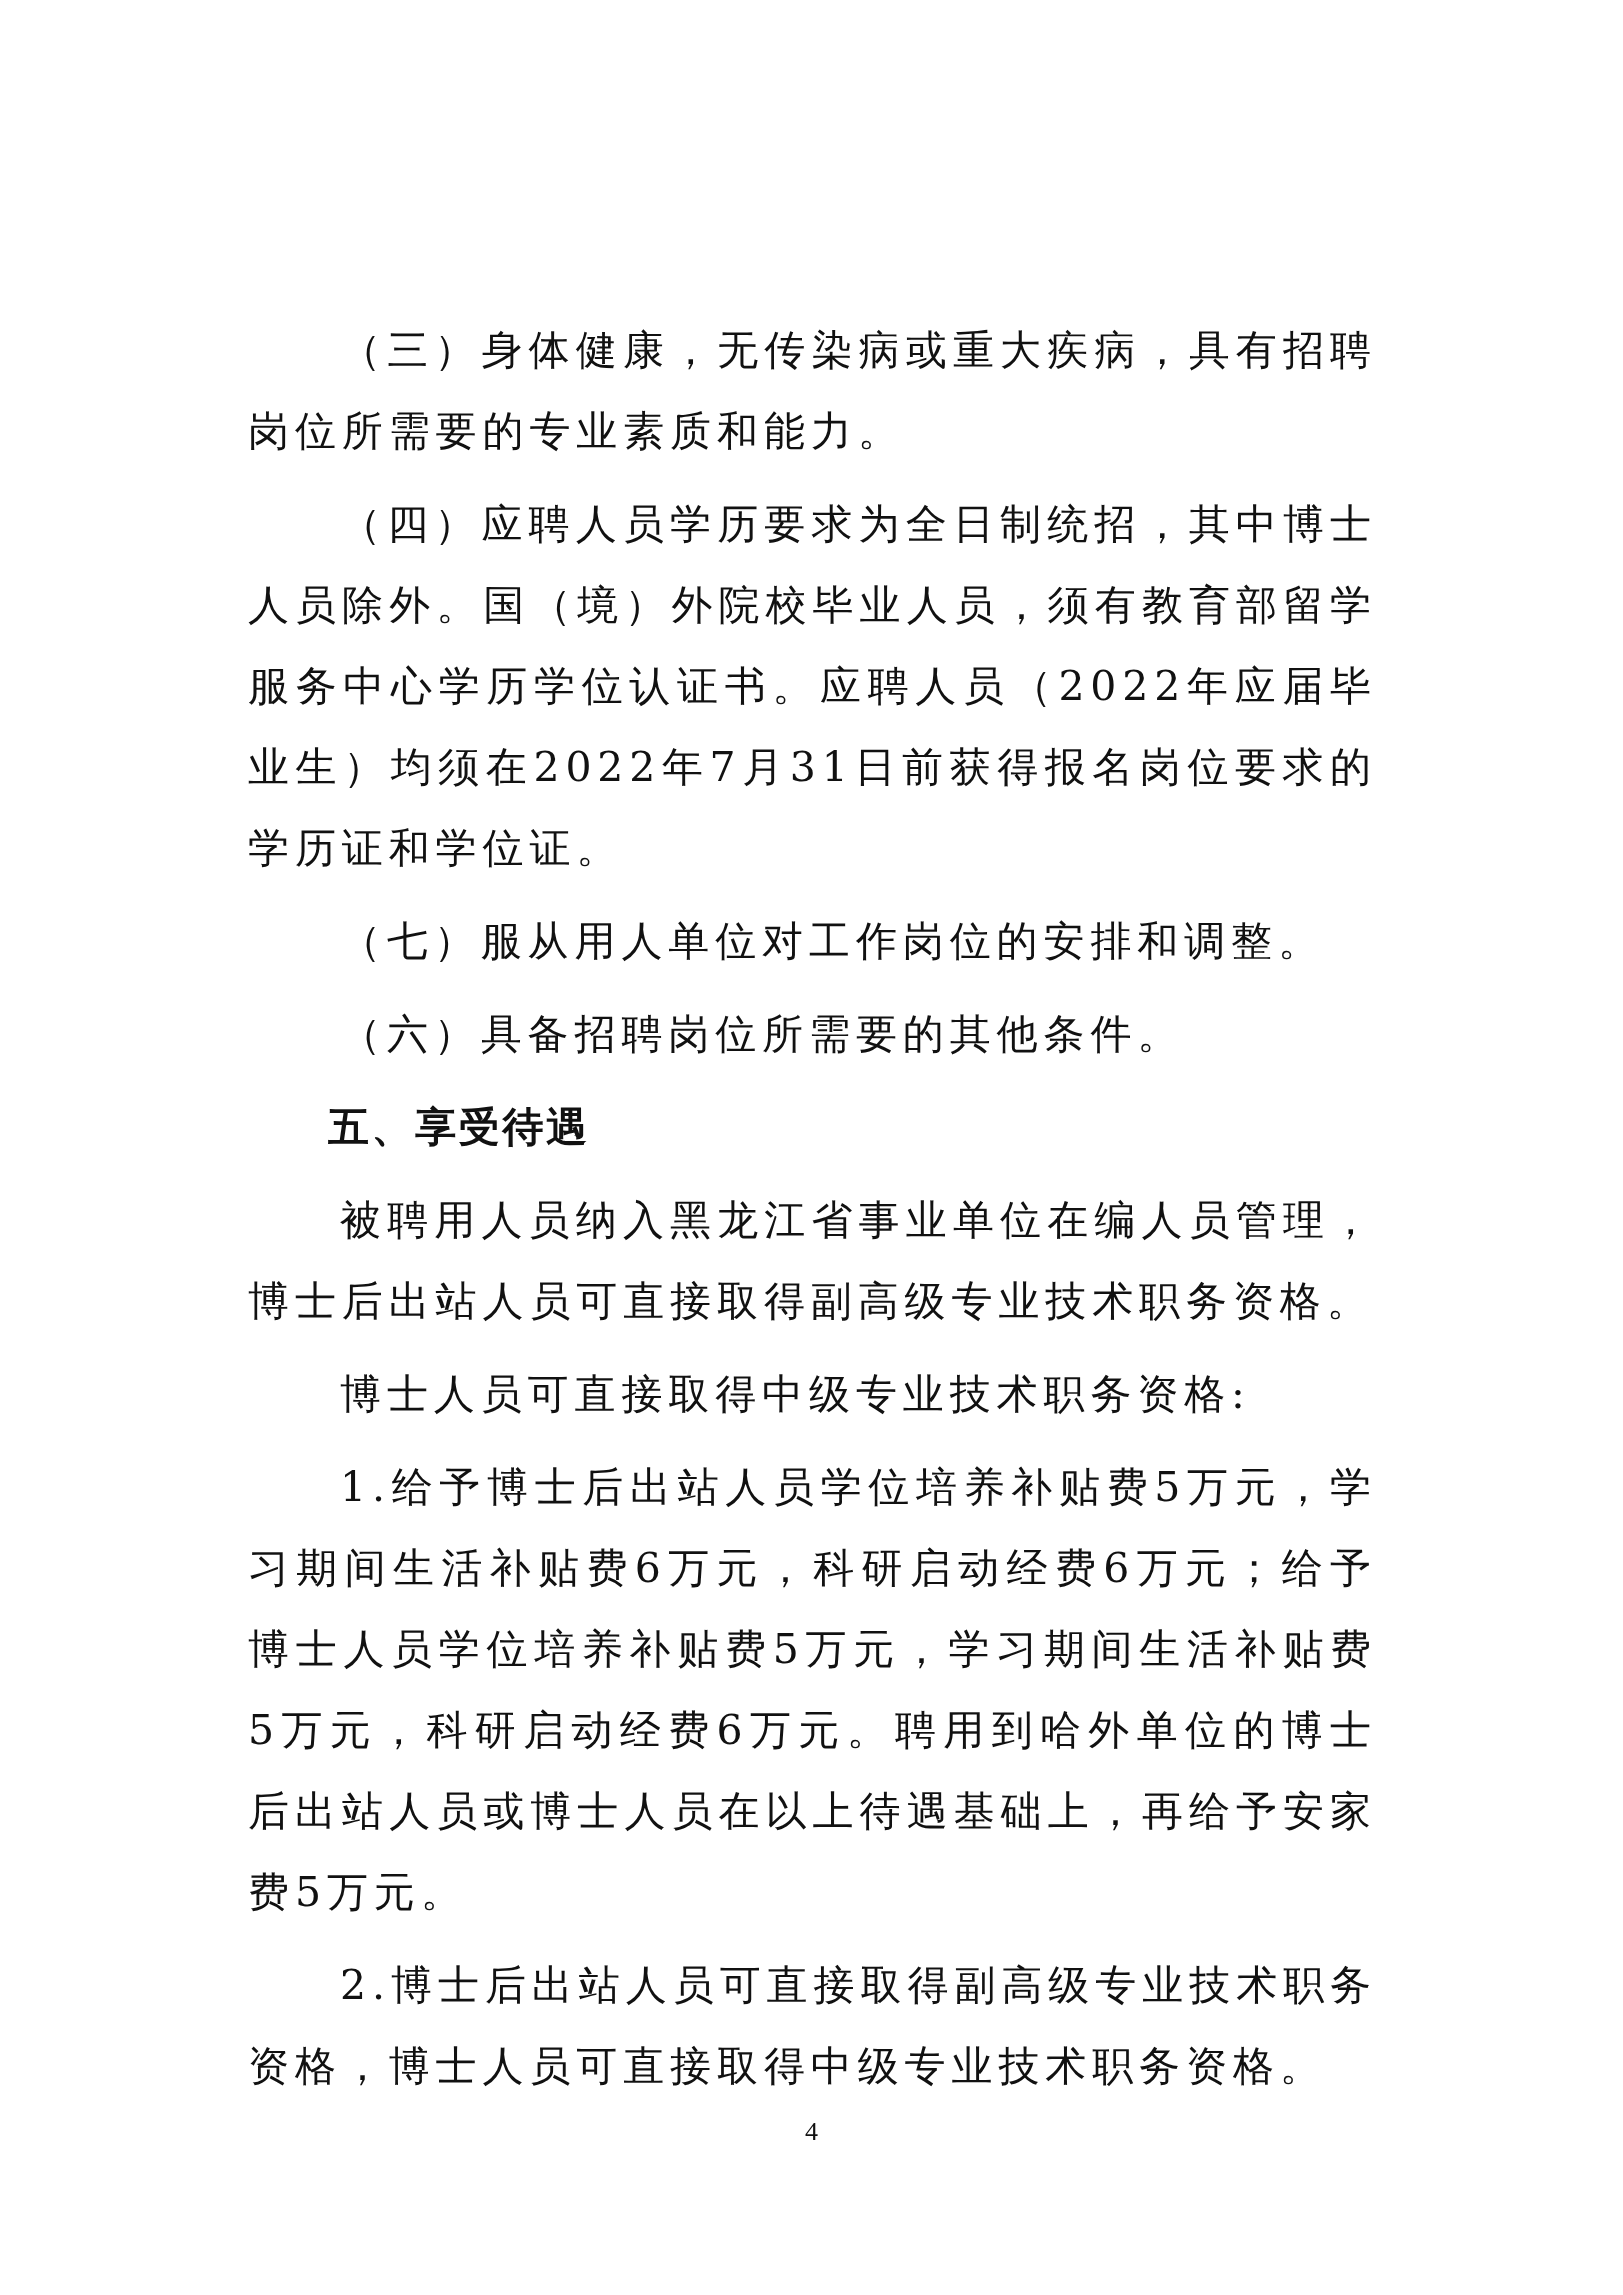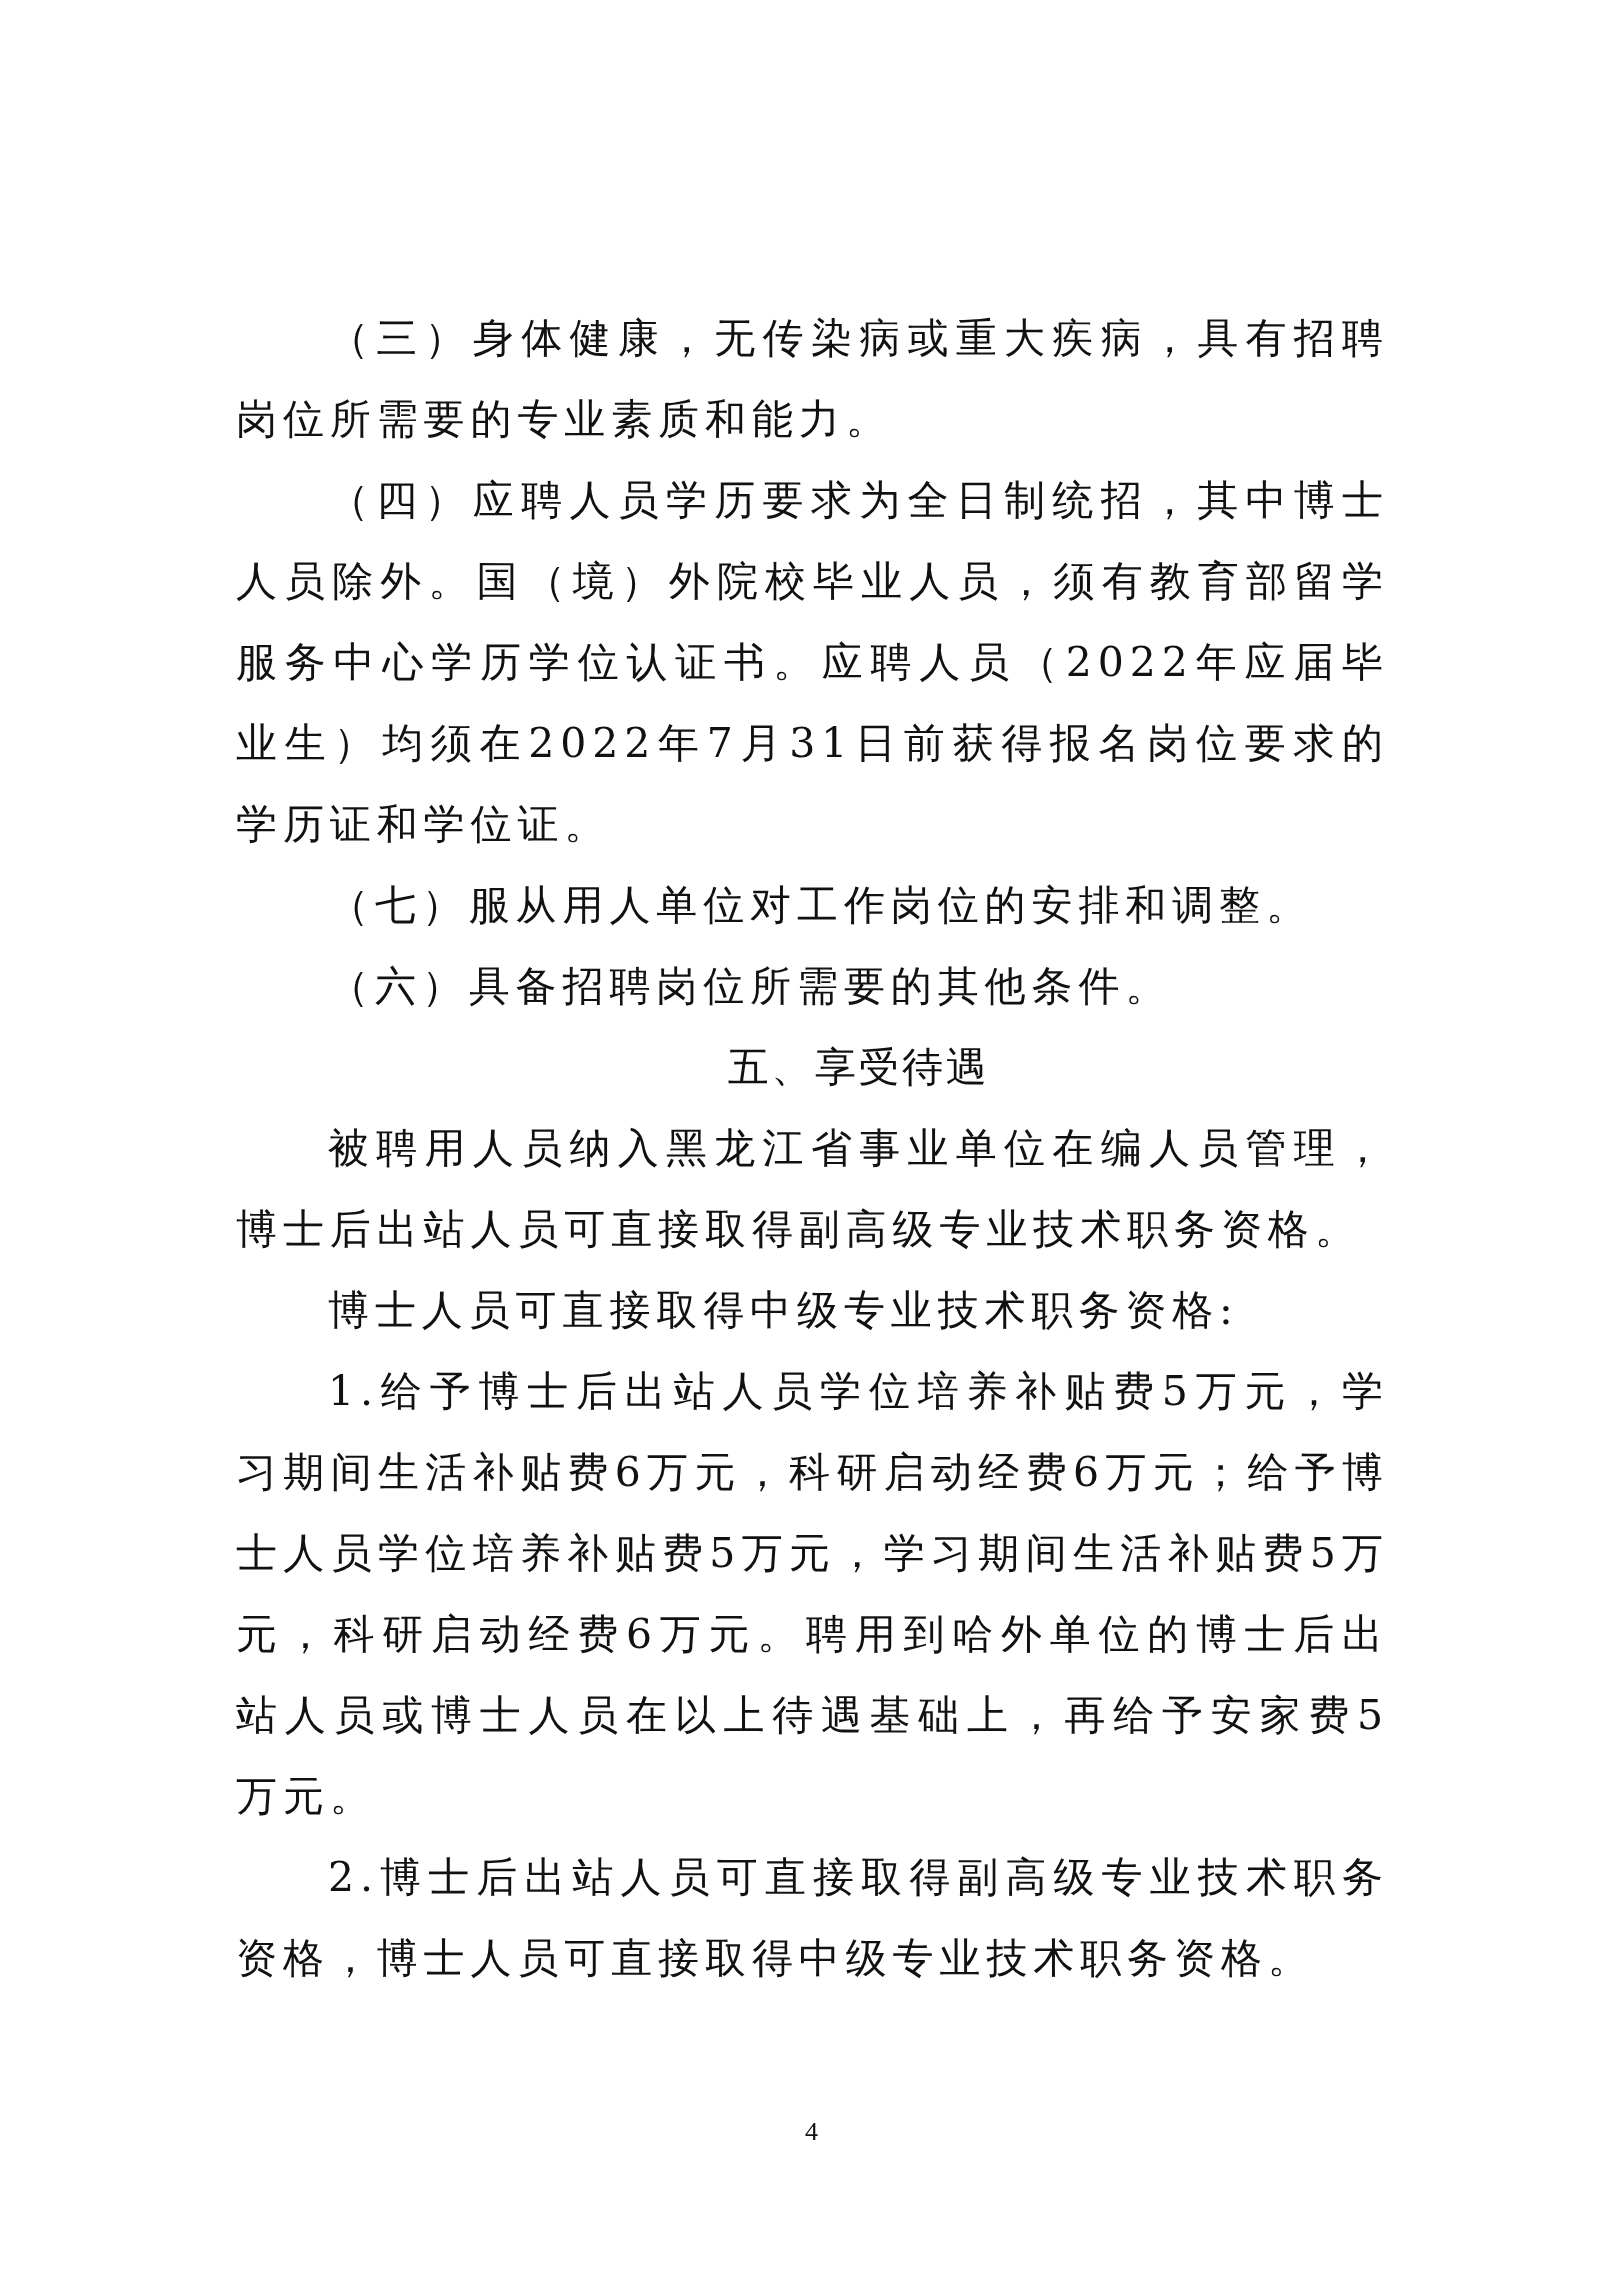--- a/index.html
+++ b/index.html
@@ -9,32 +9,31 @@
     left: 236px;
     top: 298px;
     width: 1153px;
     color: #111111;
     font-family: "DejaVu Serif", "Liberation Serif", serif;
     font-size: 41px;
     line-height: 81px;
     letter-spacing: 5.9px;
   }
   .para {
-    margin: 0;
+    margin: 12px;
     text-indent: 92px;
     text-align: justify;
     text-align-last: left;
   }
   .heading {
     margin: 0;
     text-indent: 92px;
     font-family: "DejaVu Sans", "Liberation Sans", sans-serif;
-    font-weight: normal;
+    font-weight: bold;
     letter-spacing: 2.6px;
-    text-align: center;
   }
   .page-number {
     position: absolute;
     left: 0;
     width: 1623px;
     top: 2117px;
     text-align: center;
     font-family: "Liberation Serif", "DejaVu Serif", serif;
     font-size: 26px;
     color: #111111;

